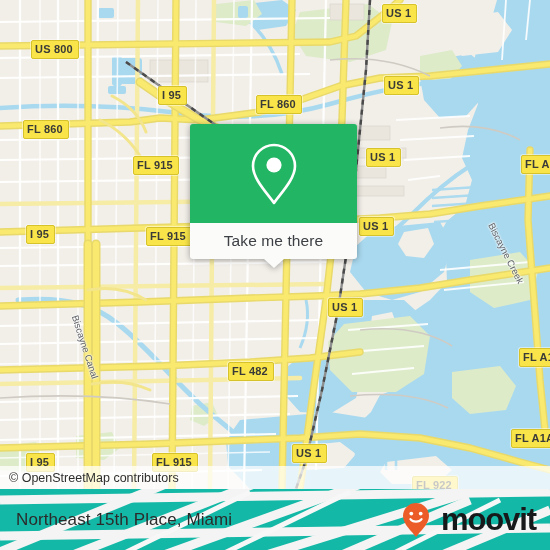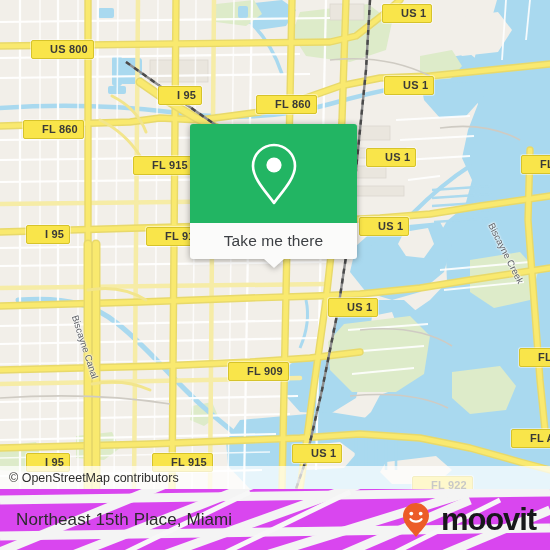--- a/index.html
+++ b/index.html
@@ -26,21 +26,21 @@
     position: absolute;
     background: #F9E54A;
     border: 1.6px solid #D6C32B;
     border-radius: 2px;
     color: #3A3A38;
     font-family: "Liberation Sans", sans-serif;
     font-size: 11px;
     font-weight: bold;
     letter-spacing: 0.2px;
     line-height: 14px;
-    padding: 1px 5px 2px 18px;
+    padding: 1px 5px 2px 3px;
     white-space: nowrap;
     text-align: center;
     box-shadow: 0 0 0 1px rgba(255,255,255,0.45);
   }
 
   
   .water-label {
     position: absolute;
     color: #5d6066;
     font-family: "Liberation Sans", sans-serif;
@@ -99,21 +99,21 @@
     font-size: 12.5px;
     color: #2e2e2e;
     font-family: "Liberation Sans", sans-serif;
   }
 
   
   #footer {
     position: absolute;
     left: 0; top: 489px;
     width: 550px; height: 61px;
-    background: #d946ef;
+    background: #14b8a6;
     overflow: hidden;
   }
   #footer-watermark { position: absolute; left: 0; top: -489px; opacity: 1; }
   #footer-inner {
     position: relative;
     width: 550px; height: 61px;
     display: flex; align-items: center; justify-content: space-between;
     padding: 0 14px 0 16px;
   }
   #footer-title {
@@ -367,21 +367,21 @@
         <div class="shield" style="left: 384px; top: 76px;">US 1</div>
         <div class="shield" style="left: 23px; top: 120px;">FL 860</div>
         <div class="shield" style="left: 133px; top: 156px;">FL 915</div>
         <div class="shield" style="left: 366px; top: 148px;">US 1</div>
         <div class="shield" style="left: 521px; top: 155px;">FL A1A</div>
         <div class="shield" style="left: 26px; top: 225px;">I 95</div>
         <div class="shield" style="left: 146px; top: 227px;">FL 915</div>
         <div class="shield" style="left: 359px; top: 217px;">US 1</div>
         <div class="shield" style="left: 328px; top: 298px;">US 1</div>
         <div class="shield" style="left: 519px; top: 348px;">FL A1A</div>
-        <div class="shield" style="left: 228px; top: 362px;">FL 909</div>
+        <div class="shield" style="left: 228px; top: 362px;">FL 482</div>
         <div class="shield" style="left: 511px; top: 429px;">FL A1A</div>
         <div class="shield" style="left: 26px; top: 453px;">I 95</div>
         <div class="shield" style="left: 152px; top: 453px;">FL 915</div>
         <div class="shield" style="left: 292px; top: 444px;">US 1</div>
         <div class="shield" style="left: 412px; top: 476px;">FL 922</div>
       </div>
 
     <div id="water-labels">
         <div class="water-label" style="left: 75px; top: 310px; transform: rotate(72deg); transform-origin: left center;">Biscayne Canal</div>
         <div class="water-label" style="left: 491px; top: 218px; transform: rotate(63deg); transform-origin: left center;">Biscayne Creek</div>

